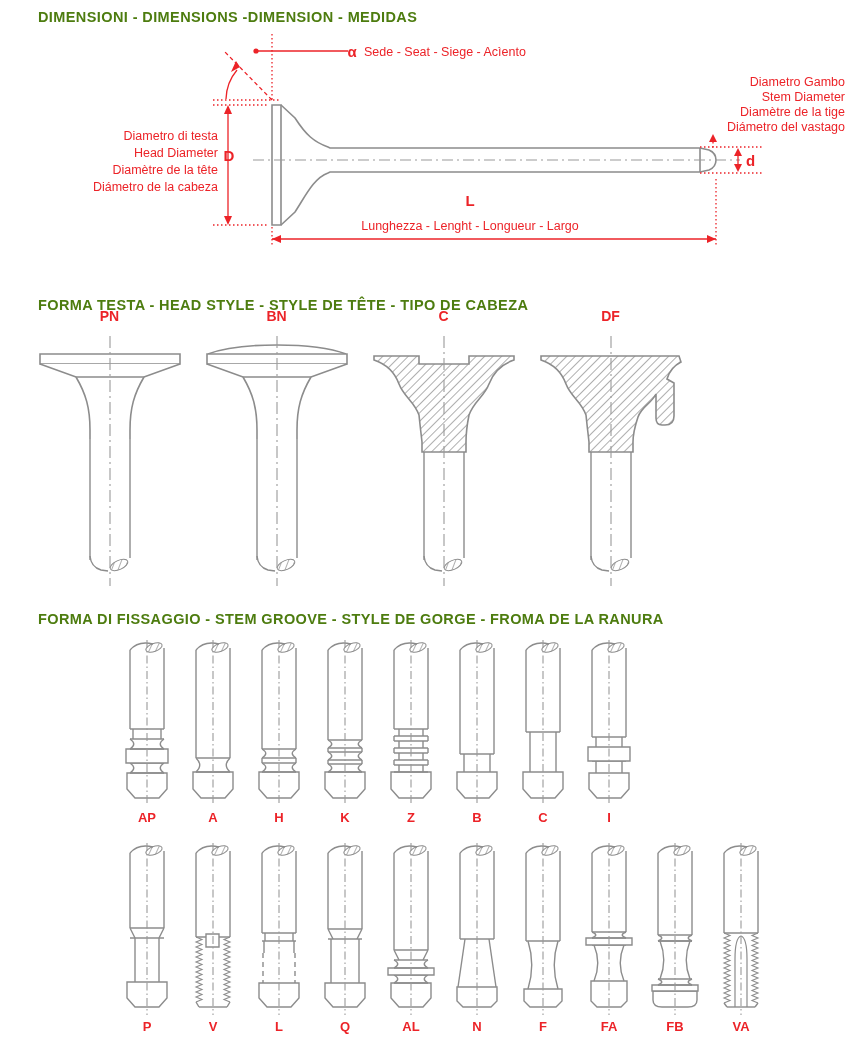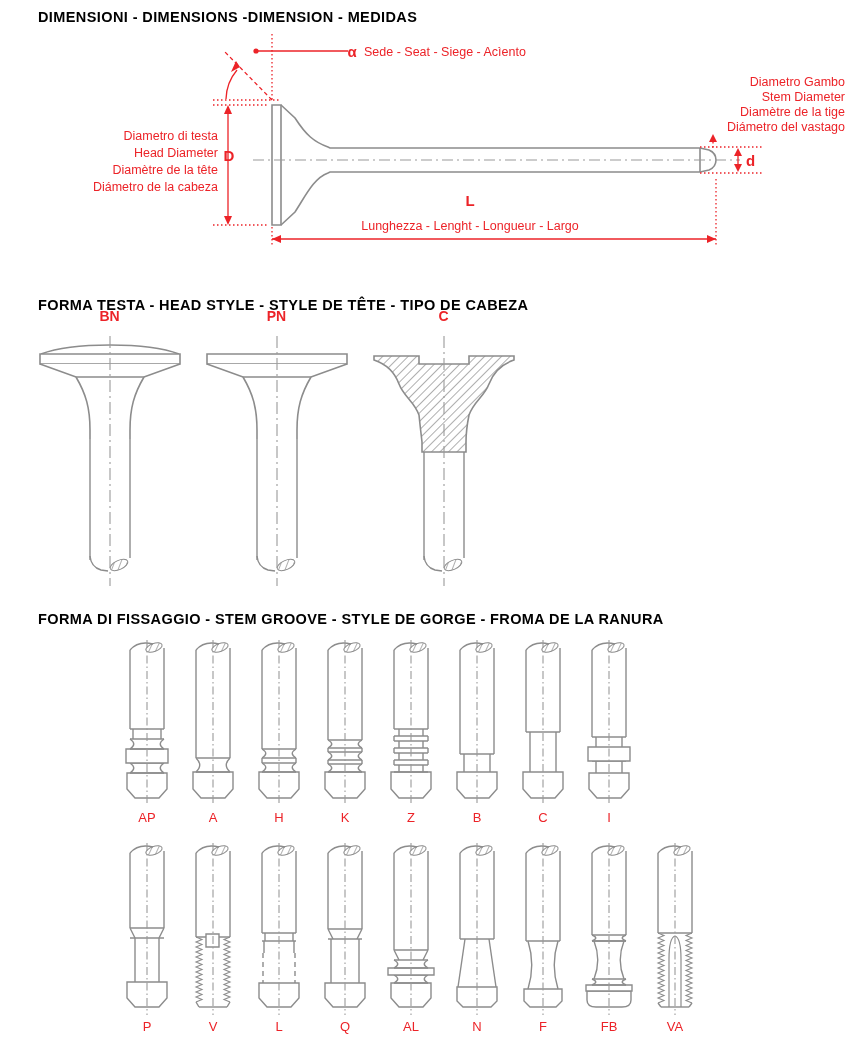--- a/index.html
+++ b/index.html
@@ -1,31 +1,31 @@
 <!DOCTYPE html>
 <html><head>
 <meta charset="utf-8">
 <style>
   html,body{margin:0;padding:0;background:#fff;}
   body{width:860px;height:1051px;position:relative;overflow:hidden;
        font-family:"Liberation Sans","DejaVu Sans",sans-serif;}
   .title{position:absolute;left:38px;font-size:14.5px;font-weight:bold;
-         letter-spacing:.4px;color:#000000;white-space:nowrap;}
+         letter-spacing:.4px;color:#4d7c0f;white-space:nowrap;}
   #t1{top:9px;}
   #t2{top:297px;}
   #t3{top:611px;}
   #dims-svg{position:absolute;top:30px;left:0;}
   .head-row{position:absolute;top:308px;left:26px;width:835px;display:flex;}
   .head-col{width:167px;display:flex;flex-direction:column;align-items:center;}
   .head-label{font-size:14px;font-weight:bold;color:#EC2328;height:26px;}
   .groove-row{position:absolute;left:114px;display:flex;}
   #grow1{top:640px;}
   #grow2{top:843px;}
   .groove-cell{width:66px;display:flex;flex-direction:column;align-items:center;}
-  .groove-label{font-size:13px;font-weight:normal;color:#EC2328;margin-top:4px;}
+  .groove-label{font-size:13px;font-weight:bold;color:#EC2328;margin-top:4px;}
   svg text{font-family:"Liberation Sans","DejaVu Sans",sans-serif;}
   .redtxt{fill:#EC2328;font-size:12.5px;}
   .dimletter{fill:#EC2328;font-weight:bold;font-size:15px;}
 </style>
 </head>
 <body>
 
 <svg width="0" height="0" style="position:absolute" aria-hidden="true">
   <defs>
     <pattern id="hh" width="6" height="6" patternUnits="userSpaceOnUse" patternTransform="rotate(45)">
@@ -99,52 +99,63 @@
 
   <text x="229" y="131" text-anchor="middle" class="dimletter">D</text>
   <text x="746" y="136" class="dimletter">d</text>
   <text x="470" y="176" text-anchor="middle" class="dimletter" font-size="14">L</text>
   <text x="470" y="200" text-anchor="middle" class="redtxt">Lunghezza - Lenght - Longueur - Largo</text>
 </svg>
 
 <div class="title" id="t2">FORMA TESTA - HEAD STYLE - STYLE DE TÊTE - TIPO DE CABEZA</div>
 <div class="head-row" id="headRow">
     <div class="head-col">
+      <div class="head-label">PN</div>
+      <svg viewBox="0 0 164 258" width="164" height="258">
+        <path d="M12,20 H152 V30 H12 Z" stroke="#8c8c8c" stroke-width="1.6" fill="#fff"></path>
+        <path d="M12,30 L48,43 H116 L152,30" stroke="#8c8c8c" stroke-width="1.6" fill="#fff"></path>
+        <path d="M48,43 C58,60 62,74 62,96 L62,105" stroke="#8c8c8c" stroke-width="1.6" fill="#fff"></path>
+        <path d="M116,43 C106,60 102,74 102,96 L102,105" stroke="#8c8c8c" stroke-width="1.6" fill="#fff"></path>
+        <path d="M62,105 L62,226" stroke="#8c8c8c" stroke-width="1.4" fill="none"></path>
+        <path d="M102,105 L102,224" stroke="#8c8c8c" stroke-width="1.4" fill="none"></path>
+        <path d="M62,222 Q63,233 73,236 L80,237" stroke="#8c8c8c" stroke-width="1.4" fill="none"></path>
+        <ellipse cx="91" cy="231" rx="9.5" ry="4.5" transform="rotate(-24 91 231)" fill="url(#hh)" stroke="#8c8c8c" stroke-width="1"></ellipse>
+        <path d="M82,2 V252" stroke="#9a9a9a" stroke-width="1.1" fill="none" stroke-dasharray="12 4 2 4"></path>
+      </svg>
+    </div>
+    <div class="head-col">
       <div class="head-label">BN</div>
       <svg viewBox="0 0 164 258" width="164" height="258">
         <path d="M13,20 C45,8 119,8 151,20" stroke="#8c8c8c" stroke-width="1.6" fill="#fff"></path>
         <path d="M12,20 H152 V30 H12 Z" stroke="#8c8c8c" stroke-width="1.6" fill="#fff"></path>
         <path d="M12,30 L48,43 H116 L152,30" stroke="#8c8c8c" stroke-width="1.6" fill="#fff"></path>
         <path d="M48,43 C58,60 62,74 62,96 L62,105" stroke="#8c8c8c" stroke-width="1.6" fill="#fff"></path>
         <path d="M116,43 C106,60 102,74 102,96 L102,105" stroke="#8c8c8c" stroke-width="1.6" fill="#fff"></path>
         <path d="M62,105 L62,226" stroke="#8c8c8c" stroke-width="1.4" fill="none"></path>
         <path d="M102,105 L102,224" stroke="#8c8c8c" stroke-width="1.4" fill="none"></path>
         <path d="M62,222 Q63,233 73,236 L80,237" stroke="#8c8c8c" stroke-width="1.4" fill="none"></path>
         <ellipse cx="91" cy="231" rx="9.5" ry="4.5" transform="rotate(-24 91 231)" fill="url(#hh)" stroke="#8c8c8c" stroke-width="1"></ellipse>
         <path d="M82,2 V252" stroke="#9a9a9a" stroke-width="1.1" fill="none" stroke-dasharray="12 4 2 4"></path>
       </svg>
     </div>
     <div class="head-col">
-      <div class="head-label">PN</div>
+      <div class="head-label">C</div>
       <svg viewBox="0 0 164 258" width="164" height="258">
-        <path d="M12,20 H152 V30 H12 Z" stroke="#8c8c8c" stroke-width="1.6" fill="#fff"></path>
-        <path d="M12,30 L48,43 H116 L152,30" stroke="#8c8c8c" stroke-width="1.6" fill="#fff"></path>
-        <path d="M48,43 C58,60 62,74 62,96 L62,105" stroke="#8c8c8c" stroke-width="1.6" fill="#fff"></path>
-        <path d="M116,43 C106,60 102,74 102,96 L102,105" stroke="#8c8c8c" stroke-width="1.6" fill="#fff"></path>
-        <path d="M62,105 L62,226" stroke="#8c8c8c" stroke-width="1.4" fill="none"></path>
-        <path d="M102,105 L102,224" stroke="#8c8c8c" stroke-width="1.4" fill="none"></path>
+        <path d="M12,22 H57 V30 H107 V22 H152 L152,26 C140,30 131,39 127,50 C122,63 112,67 107,81 C105,91 104,99 104,108 L104,118 L60,118 L60,108 C59,99 58,91 57,81 C52,67 42,63 37,50 C33,39 24,30 12,26 Z" stroke="#8c8c8c" stroke-width="1.6" fill="url(#hh)"></path>
+        <path d="M62,118 L62,226" stroke="#8c8c8c" stroke-width="1.4" fill="none"></path>
+        <path d="M102,118 L102,224" stroke="#8c8c8c" stroke-width="1.4" fill="none"></path>
         <path d="M62,222 Q63,233 73,236 L80,237" stroke="#8c8c8c" stroke-width="1.4" fill="none"></path>
         <ellipse cx="91" cy="231" rx="9.5" ry="4.5" transform="rotate(-24 91 231)" fill="url(#hh)" stroke="#8c8c8c" stroke-width="1"></ellipse>
         <path d="M82,2 V252" stroke="#9a9a9a" stroke-width="1.1" fill="none" stroke-dasharray="12 4 2 4"></path>
       </svg>
     </div>
     <div class="head-col">
-      <div class="head-label">C</div>
+      <div class="head-label">DF</div>
       <svg viewBox="0 0 164 258" width="164" height="258">
-        <path d="M12,22 H57 V30 H107 V22 H152 L152,26 C140,30 131,39 127,50 C122,63 112,67 107,81 C105,91 104,99 104,108 L104,118 L60,118 L60,108 C59,99 58,91 57,81 C52,67 42,63 37,50 C33,39 24,30 12,26 Z" stroke="#8c8c8c" stroke-width="1.6" fill="url(#hh)"></path>
+        <path d="M12,22 H150 L152,28 C144,32 140,38 138,45 L145,49 L145,82 Q145,91 136,91 L133,91 Q127,91 127,84 L127,60 C122,70 113,72 109,83 C106,92 104,100 104,108 L104,118 L60,118 L60,108 C59,99 58,91 57,81 C52,67 42,63 37,50 C33,39 24,30 12,26 Z" stroke="#8c8c8c" stroke-width="1.6" fill="url(#hh)"></path>
         <path d="M62,118 L62,226" stroke="#8c8c8c" stroke-width="1.4" fill="none"></path>
         <path d="M102,118 L102,224" stroke="#8c8c8c" stroke-width="1.4" fill="none"></path>
         <path d="M62,222 Q63,233 73,236 L80,237" stroke="#8c8c8c" stroke-width="1.4" fill="none"></path>
         <ellipse cx="91" cy="231" rx="9.5" ry="4.5" transform="rotate(-24 91 231)" fill="url(#hh)" stroke="#8c8c8c" stroke-width="1"></ellipse>
         <path d="M82,2 V252" stroke="#9a9a9a" stroke-width="1.1" fill="none" stroke-dasharray="12 4 2 4"></path>
       </svg>
     </div>
   </div>
 
 <div class="title" id="t3">FORMA DI FISSAGGIO - STEM GROOVE - STYLE DE GORGE - FROMA DE LA RANURA</div>
@@ -432,20 +443,39 @@
         <path d="M16,10 L16,98" stroke="#8c8c8c" stroke-width="1.4" fill="none"></path>
         <path d="M50,8 L50,98" stroke="#8c8c8c" stroke-width="1.4" fill="none"></path>
         <path d="M16,10 C22,3 31,2 39,4" stroke="#8c8c8c" stroke-width="1.4" fill="none"></path>
         <ellipse cx="40" cy="7.5" rx="8.5" ry="4" transform="rotate(-20 40 7.5)" fill="url(#hh)" stroke="#8c8c8c" stroke-width="1"></ellipse>
         <path d="M33,0 V172" stroke="#9a9a9a" stroke-width="1.1" fill="none" stroke-dasharray="8 3 1.5 3"></path>
       </svg>
       <div class="groove-label">F</div>
     </div>
     <div class="groove-cell">
       <svg viewBox="0 0 66 172" width="66" height="172">
+        <path d="M15,138 H51 V158 L45,164 H21 L15,158 Z" stroke="#8c8c8c" stroke-width="1.4" fill="#fff"></path>
+        <path d="M16,102 L50,102" stroke="#8c8c8c" stroke-width="1.4" fill="none"></path>
+        <path d="M18,102 C23,114 23,126 18,138" stroke="#8c8c8c" stroke-width="1.4" fill="none"></path>
+        <path d="M48,102 C43,114 43,126 48,138" stroke="#8c8c8c" stroke-width="1.4" fill="none"></path>
+        <path d="M10,95 H56 V102 H10 Z" stroke="#8c8c8c" stroke-width="1.4" fill="#fff"></path>
+        <path d="M16,89 L50,89" stroke="#8c8c8c" stroke-width="1.4" fill="none"></path>
+        <path d="M16,95 L50,95" stroke="#8c8c8c" stroke-width="1.4" fill="none"></path>
+        <path d="M16,89 C21,91.1 21,92.9 16,95" stroke="#8c8c8c" stroke-width="1.4" fill="none"></path>
+        <path d="M50,89 C45,91.1 45,92.9 50,95" stroke="#8c8c8c" stroke-width="1.4" fill="none"></path>
+        <path d="M16,10 L16,89" stroke="#8c8c8c" stroke-width="1.4" fill="none"></path>
+        <path d="M50,8 L50,89" stroke="#8c8c8c" stroke-width="1.4" fill="none"></path>
+        <path d="M16,10 C22,3 31,2 39,4" stroke="#8c8c8c" stroke-width="1.4" fill="none"></path>
+        <ellipse cx="40" cy="7.5" rx="8.5" ry="4" transform="rotate(-20 40 7.5)" fill="url(#hh)" stroke="#8c8c8c" stroke-width="1"></ellipse>
+        <path d="M33,0 V172" stroke="#9a9a9a" stroke-width="1.1" fill="none" stroke-dasharray="8 3 1.5 3"></path>
+      </svg>
+      <div class="groove-label">FA</div>
+    </div>
+    <div class="groove-cell">
+      <svg viewBox="0 0 66 172" width="66" height="172">
         <path d="M11,148 H55 V157 Q55,164 46,164 H20 Q11,164 11,157 Z" stroke="#8c8c8c" stroke-width="1.4" fill="#fff"></path>
         <path d="M10,142 H56 V148 H10 Z" stroke="#8c8c8c" stroke-width="1.4" fill="#fff"></path>
         <path d="M16,136 L50,136" stroke="#8c8c8c" stroke-width="1.4" fill="none"></path>
         <path d="M16,142 L50,142" stroke="#8c8c8c" stroke-width="1.4" fill="none"></path>
         <path d="M16,136 C21,138.1 21,139.9 16,142" stroke="#8c8c8c" stroke-width="1.4" fill="none"></path>
         <path d="M50,136 C45,138.1 45,139.9 50,142" stroke="#8c8c8c" stroke-width="1.4" fill="none"></path>
         <path d="M16,98 L50,98" stroke="#8c8c8c" stroke-width="1.4" fill="none"></path>
         <path d="M18,98 C23,110.66666666666667 23,123.33333333333333 18,136" stroke="#8c8c8c" stroke-width="1.4" fill="none"></path>
         <path d="M48,98 C43,110.66666666666667 43,123.33333333333333 48,136" stroke="#8c8c8c" stroke-width="1.4" fill="none"></path>
         <path d="M16,92 L50,92" stroke="#8c8c8c" stroke-width="1.4" fill="none"></path>

